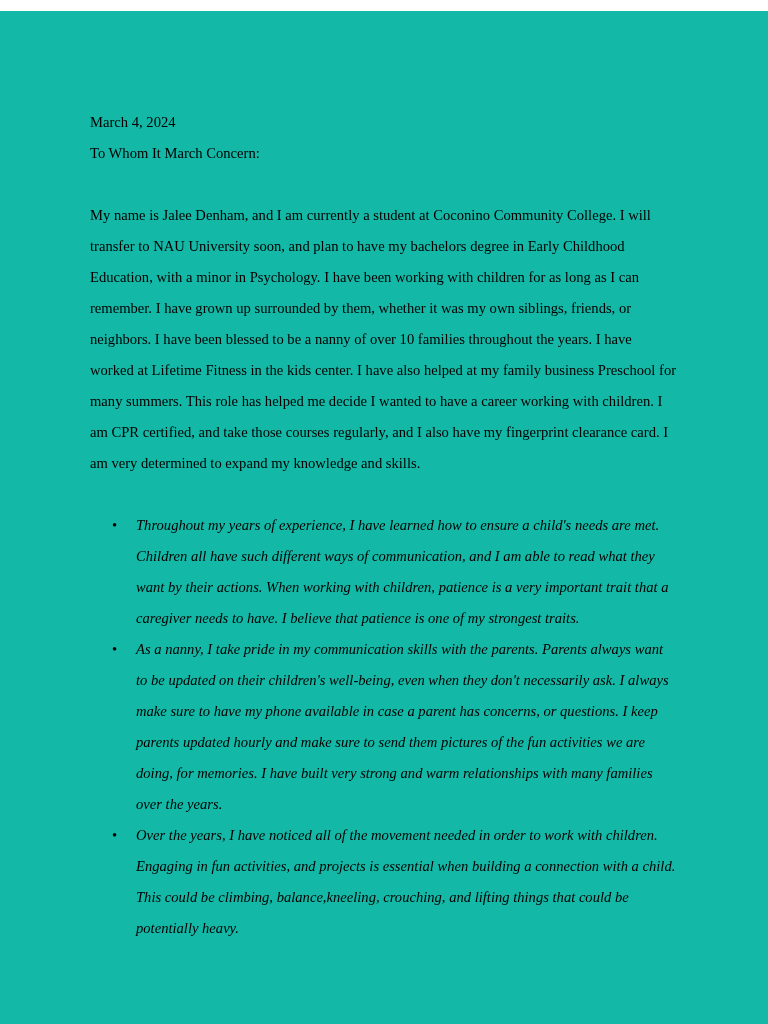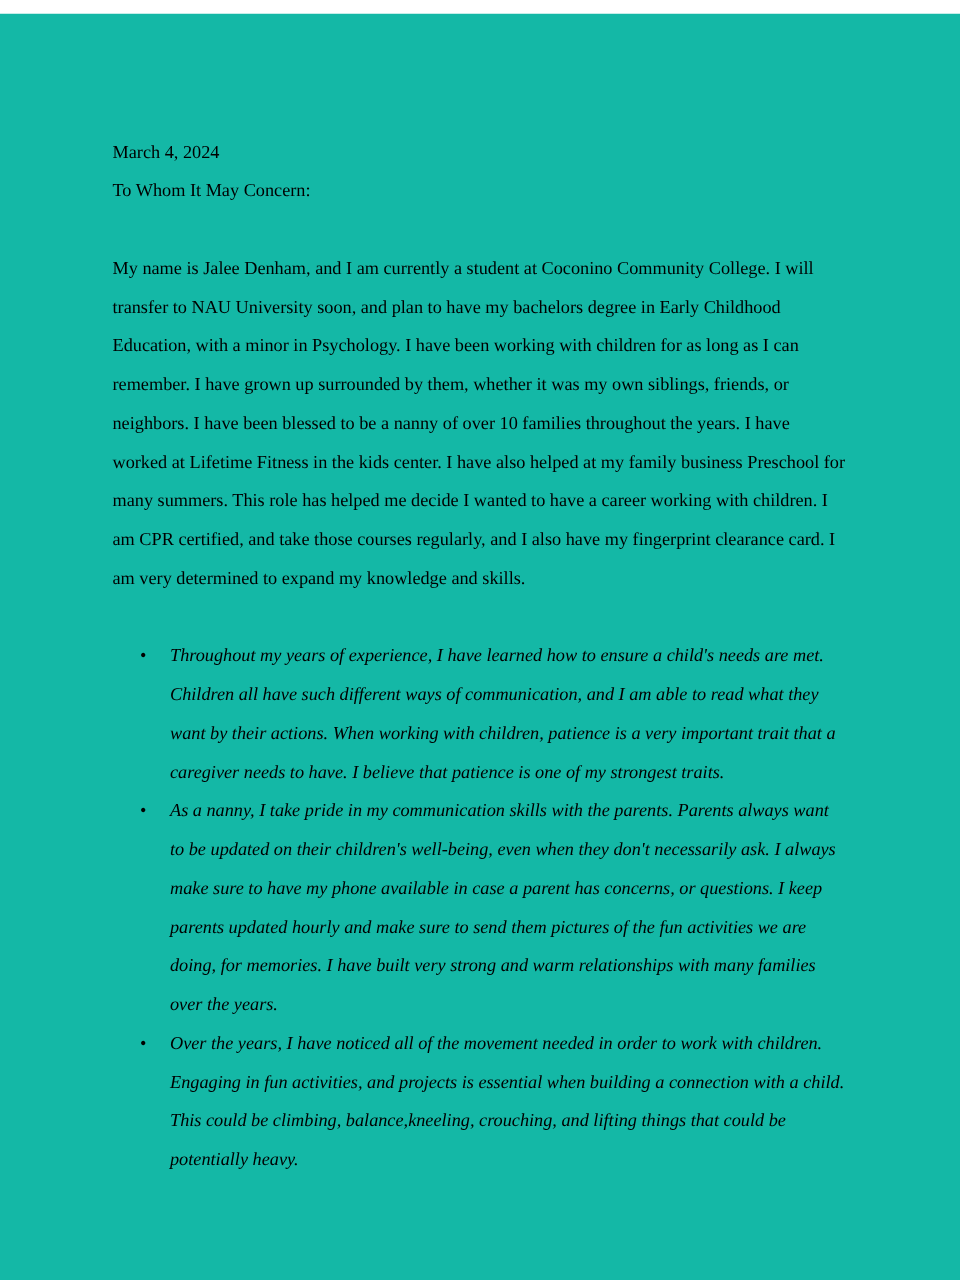--- a/index.html
+++ b/index.html
@@ -65,21 +65,21 @@
   }
 </style>
 </head>
 <body>
 
 <div class="page">
   <div class="doc-body">
 
     <p class="para date-line">March 4, 2024</p>
 
-    <p class="para salutation">To Whom It May Concern:</p>
+    <p class="para salutation">To Whom It March Concern:</p>
 
     <div class="spacer-line"></div>
 
     <p class="para">My name is Jalee Denham, and I am currently a student at Coconino Community College. I will transfer to NAU University soon, and plan to have my bachelors degree in Early Childhood Education, with a minor in Psychology. I have been working with children for as long as I can remember. I have grown up surrounded by them, whether it was my own siblings, friends, or neighbors. I have been blessed to be a nanny of over 10 families throughout the years. I have worked at Lifetime Fitness in the kids center. I have also helped at my family business Preschool for many summers. This role has helped me decide I wanted to have a career working with children. I am CPR certified, and take those courses regularly, and I also have my fingerprint clearance card. I am very determined to expand my knowledge and skills.</p>
 
     <ul class="bullet-list">
       <li class="bullet-item">
         <span class="bullet-mark">•</span>
         <span class="bullet-text">Throughout my years of experience, I have learned how to ensure a child's needs are met. Children all have such different ways of communication, and I am able to read what they want by their actions. When working with children, patience is a very important trait that a caregiver needs to have. I believe that patience is one of my strongest traits.</span>
       </li>

